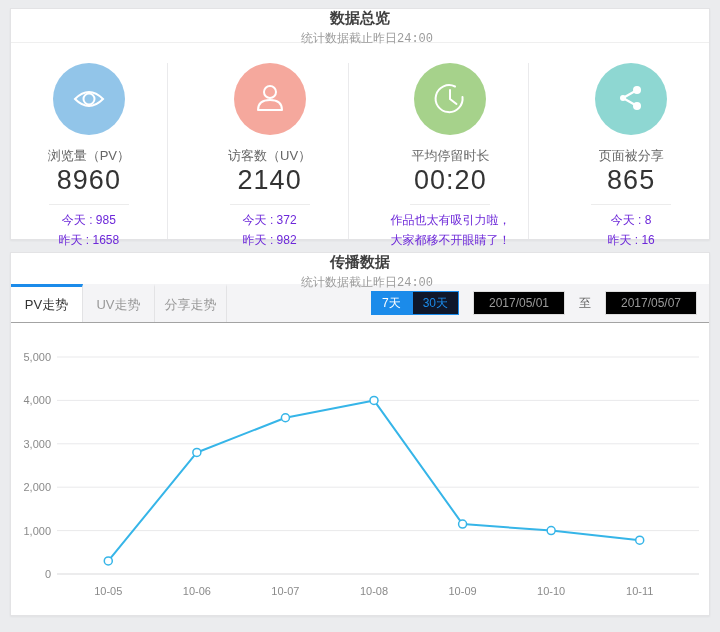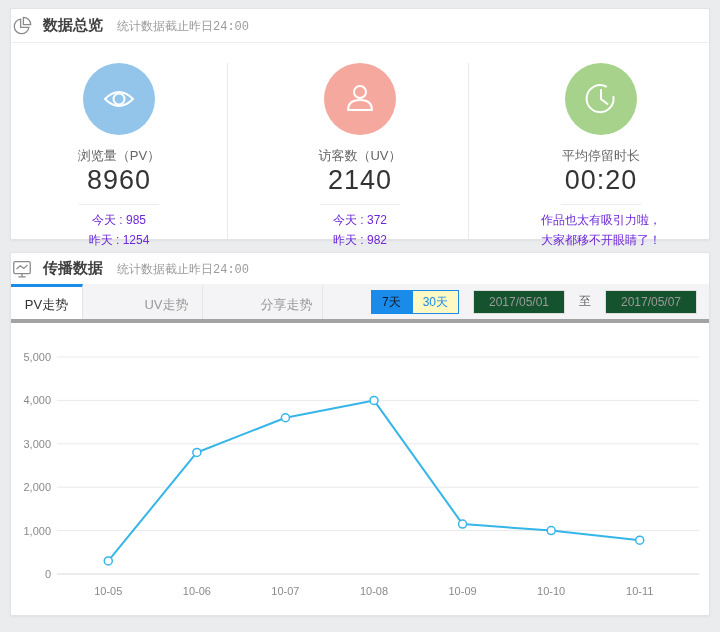--- a/index.html
+++ b/index.html
@@ -1,42 +1,42 @@
 <!DOCTYPE html>
 <html><head>
 <meta charset="utf-8">
 <style>
   * { margin:0; padding:0; box-sizing:border-box; }
   html,body { width:720px; height:632px; background:#ebecee; font-family:"Liberation Sans","DejaVu Sans",sans-serif; overflow:hidden; }
   .panel { position:absolute; left:10px; width:700px; background:#fff; border:1px solid #e3e3e5; box-shadow:0 1px 2px rgba(0,0,0,0.05); }
   #panel-overview { top:8px; height:232px; }
   #panel-spread { top:252px; height:364px; }
 
-  .panel-header { height:34px; display:flex; align-items:center; border-bottom:1px solid #efefef; }
+  .panel-header { height:34px; display:flex; align-items:center; border-bottom:1px solid #efefef;flex-direction:column; }
   .panel-header .hicon { width:22px; height:22px; margin-right:10px; }
   .panel-title { font-size:15px; font-weight:bold; color:#404040; }
   .panel-subtitle { font-size:12px; color:#9b9b9b; margin-left:14px; padding-top:2px;font-family:Liberation Mono, monospace; }
 
   .stats-row { display:flex; height:196px; padding-top:20px;gap:24px; }
   .stat-card { flex:1; text-align:center; border-right:1px solid #eaeaec; }
   .stat-card:last-child { border-right:none; }
   .stat-circle { width:72px; height:72px; border-radius:50%; margin:0 auto; display:flex; align-items:center; justify-content:center; }
   .stat-label { font-size:13px; color:#666; margin-top:12px; }
   .stat-value { font-size:27px; color:#333; margin-top:0; letter-spacing:1px; }
   .stat-divider { width:80px; height:1px; background:#ececec; margin:8px auto 6px; }
   .stat-sub { font-size:12px; color:#6d28d9; line-height:1.65; }
 
-  .tab-bar { height:39px; background:#f4f4f6; border-bottom:4px solid #a3a3a3; display:flex; align-items:stretch;gap:48px; }
+  .tab-bar { height:39px; background:#f4f4f6; border-bottom:1px solid #a3a3a3; display:flex; align-items:stretch; }
   .tab { width:72px; text-align:center; line-height:36px; font-size:13px; color:#999; border-right:1px solid #e3e3e5; border-top:3px solid transparent; cursor:pointer; }
   .tab.active { background:#fff; color:#333; border-top:3px solid #1b8bea; border-right:1px solid #e3e3e5; }
   .tab-controls { margin-left:auto; display:flex; align-items:center; padding-right:12px; }
   .seg-btn { height:24px; padding:0 10px; font-size:12px; line-height:22px; border:1px solid #1b8bea; cursor:pointer; }
-  .seg-btn.active { background:#1b8bea; color:#0f172a; }
-  .seg-btn.inactive { background:#fef9c3; color:#1b8bea; }
-  .date-input { width:92px; height:24px; margin-left:14px; border:1px solid #ddd; background:#14532d; text-align:center; font-size:12px; color:#9b9b9b; font-family:"Liberation Sans",sans-serif; }
+  .seg-btn.active { background:#1b8bea; color:#ffffff; }
+  .seg-btn.inactive { background:#0f172a; color:#1b8bea; }
+  .date-input { width:92px; height:24px; margin-left:14px; border:1px solid #ddd; background:#000000; text-align:center; font-size:12px; color:#9b9b9b; font-family:"Liberation Sans",sans-serif; }
   .date-sep { font-size:12px; color:#666; margin-left:14px; }
   .chart-wrap { width:700px; height:294px; }
 </style>
 </head>
 <body>
 
 <div class="panel" id="panel-overview">
   <div class="panel-header">
     <svg class="hicon" viewBox="0 0 24 24">
       <path d="M10.5 4.5 A 8 8 0 1 0 19.5 13.5 L 10.5 13.5 Z" fill="none" stroke="#8a8a8a" stroke-width="1.4"></path>
@@ -52,21 +52,21 @@
       <div class="stat-circle" style="background:#92c5e9">
         <svg width="44" height="44" viewBox="0 0 44 44">
           <path d="M8 22 Q 22 8 36 22 Q 22 36 8 22 Z" fill="none" stroke="#fff" stroke-width="2"></path>
           <circle cx="22" cy="22" r="5.5" fill="none" stroke="#fff" stroke-width="2"></circle>
         </svg>
       </div>
       <div class="stat-label">浏览量（PV）</div>
       <div class="stat-value">8960</div>
       <div class="stat-divider"></div>
       <div class="stat-sub">今天 : 985</div>
-      <div class="stat-sub">昨天 : 1254</div>
+      <div class="stat-sub">昨天 : 1658</div>
     </div>
 
     <div class="stat-card">
       <div class="stat-circle" style="background:#f5a89d">
         <svg width="44" height="44" viewBox="0 0 44 44">
           <circle cx="22" cy="15" r="6" fill="none" stroke="#fff" stroke-width="2"></circle>
           <path d="M10 33 Q 10 23 22 23 Q 34 23 34 33 Z" fill="none" stroke="#fff" stroke-width="2" stroke-linejoin="round"></path>
         </svg>
       </div>
       <div class="stat-label">访客数（UV）</div>
@@ -83,20 +83,35 @@
           <path d="M22 13 L 22 22 L 28.5 27" fill="none" stroke="#fff" stroke-width="2" stroke-linecap="round"></path>
         </svg>
       </div>
       <div class="stat-label">平均停留时长</div>
       <div class="stat-value">00:20</div>
       <div class="stat-divider"></div>
       <div class="stat-sub">作品也太有吸引力啦，</div>
       <div class="stat-sub">大家都移不开眼睛了！</div>
     </div>
 
+    <div class="stat-card">
+      <div class="stat-circle" style="background:#8ed7d2">
+        <svg width="44" height="44" viewBox="0 0 44 44">
+          <circle cx="28" cy="13" r="4" fill="#fff"></circle>
+          <circle cx="28" cy="29" r="4" fill="#fff"></circle>
+          <circle cx="14" cy="21" r="3" fill="#fff"></circle>
+          <path d="M14 21 L 28 13 M14 21 L 28 29" stroke="#fff" stroke-width="2.2"></path>
+        </svg>
+      </div>
+      <div class="stat-label">页面被分享</div>
+      <div class="stat-value">865</div>
+      <div class="stat-divider"></div>
+      <div class="stat-sub">今天 : 8</div>
+      <div class="stat-sub">昨天 : 16</div>
+    </div>
 
   </div>
 </div>
 
 <div class="panel" id="panel-spread">
   <div class="panel-header" style="height:31px;border-bottom:none;">
     <svg class="hicon" viewBox="0 0 24 24">
       <rect x="3" y="4" width="18" height="13" rx="1.5" fill="none" stroke="#8a8a8a" stroke-width="1.4"></rect>
       <path d="M6 12 L 10 8.5 L 14 11.5 L 18 7.5" fill="none" stroke="#8a8a8a" stroke-width="1.3"></path>
       <path d="M12 17 L 12 20 M8 20.5 L 16 20.5" stroke="#8a8a8a" stroke-width="1.4"></path>

